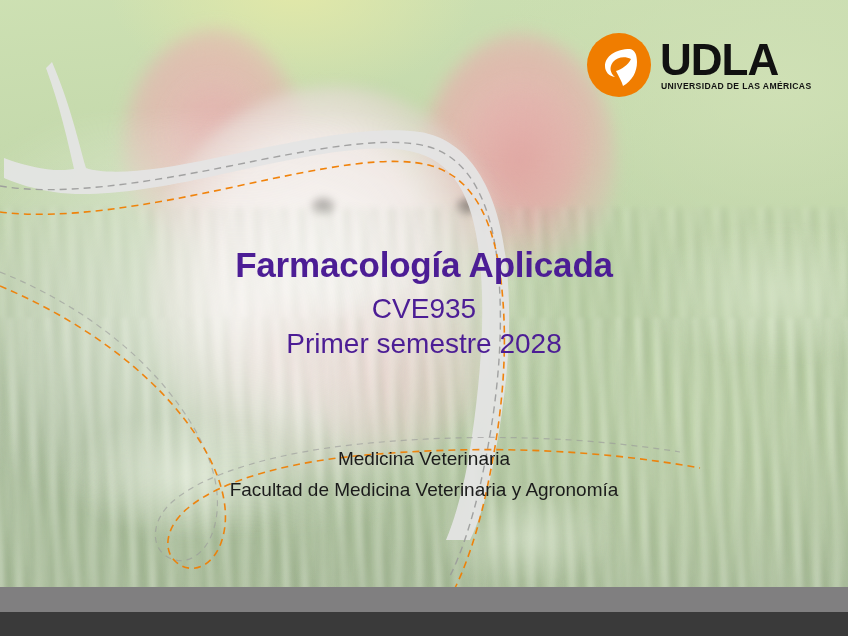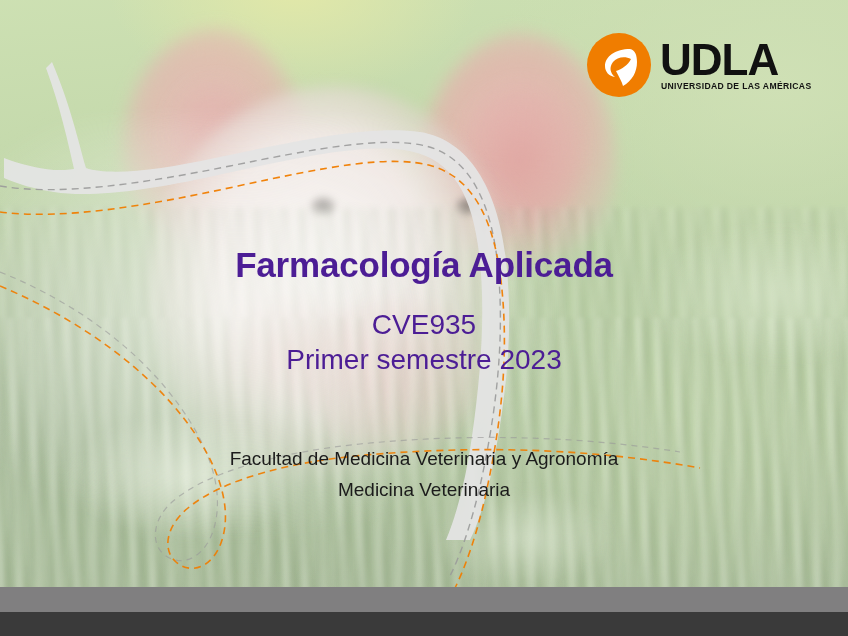--- a/index.html
+++ b/index.html
@@ -181,21 +181,21 @@
     font-size: 35px;
     font-weight: 700;
     letter-spacing: -0.2px;
     line-height: 1.06;
     white-space: nowrap;
   }
   .t-code {
     font-size: 28px;
     font-weight: 400;
     line-height: 1.26;
-    margin-top: 24px;
+    margin-top: 8px;
     text-align: center;
   }
   .t-term {
     font-size: 28px;
     font-weight: 400;
     line-height: 1.26;
   }
   .subtitles {
     position: absolute;
     left: 0;
@@ -309,23 +309,23 @@
     </svg>
     <svg class="logo-words" width="160" height="60" viewBox="0 0 160 60">
       <text x="0" y="40" font-family="'Liberation Sans', sans-serif" font-size="44" font-weight="700" letter-spacing="-1" fill="#111111">UDLA</text>
       <text x="1" y="54" font-family="'Liberation Sans', sans-serif" font-size="8.6" font-weight="700" letter-spacing="0.35" fill="#111111">UNIVERSIDAD DE LAS AMÉRICAS</text>
     </svg>
   </div>
 
   <div class="titles">
     <div class="t-main">Farmacología Aplicada</div>
     <div class="t-code">CVE935</div>
-    <div class="t-term">Primer semestre 2023</div>
+    <div class="t-term">Primer semestre 2028</div>
   </div>
 
   <div class="subtitles">
+    <div class="s-line">Medicina Veterinaria</div>
     <div class="s-line">Facultad de Medicina Veterinaria y Agronomía</div>
-    <div class="s-line">Medicina Veterinaria</div>
   </div>
 
   <div class="bottom-bar"></div>
 
 </div>
 
 </body></html>

